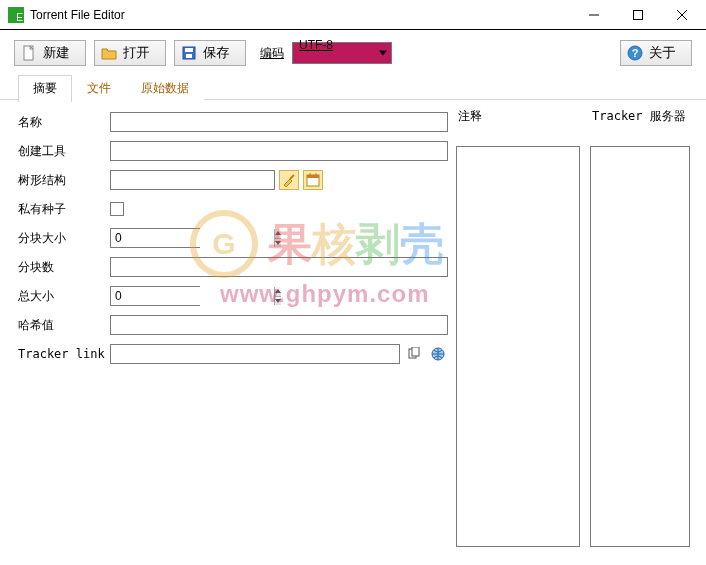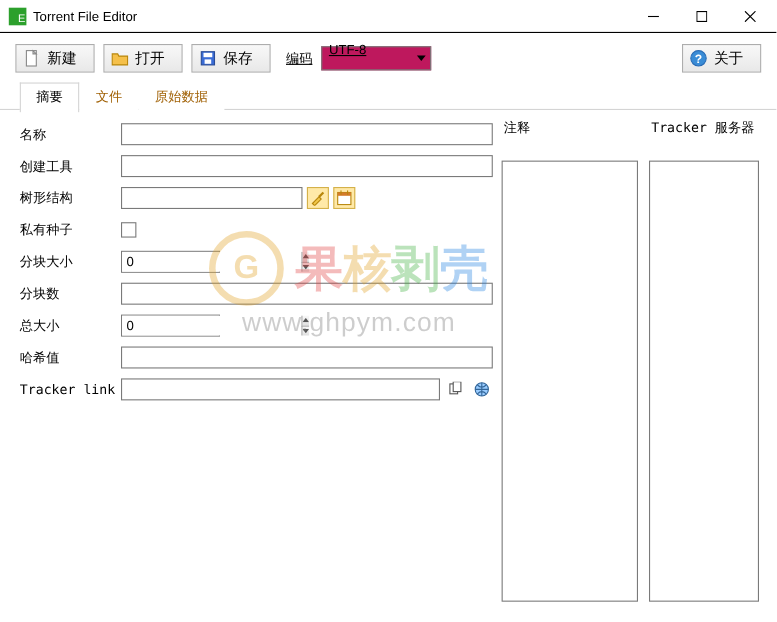--- a/index.html
+++ b/index.html
@@ -200,21 +200,21 @@
     display:flex; align-items:center; justify-content:center;
     color:#e0a020; font-size:30px; font-weight:bold;
   }
   .wm-text { font-size: 44px; font-weight: bold; display:flex; }
   .wm-text span:nth-child(1){color:#e04040;}
   .wm-text span:nth-child(2){color:#e0a020;}
   .wm-text span:nth-child(3){color:#40b040;}
   .wm-text span:nth-child(4){color:#2080e0;}
   .wm-url {
     margin-top: 2px; margin-left: 30px;
-    font-size: 24px; font-weight: normal; color:#737373;
+    font-size: 24px; font-weight: bold; color:#be185d;
     letter-spacing: 1px;
   }
 </style>
 </head>
 <body>
 
 <div class="titlebar">
   <div class="app-icon"></div>
   <div class="title-text">Torrent File Editor</div>
   <div class="title-spacer"></div>

